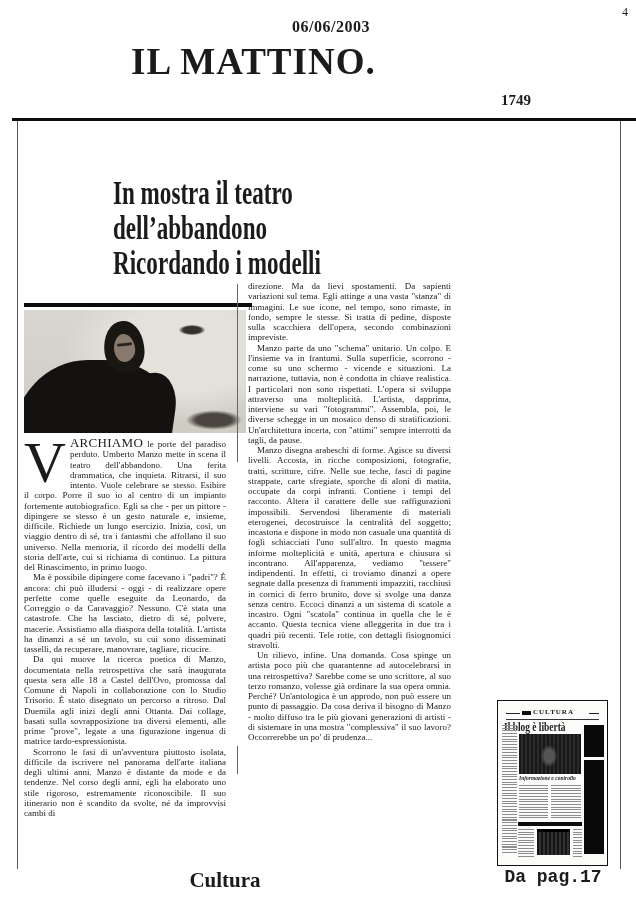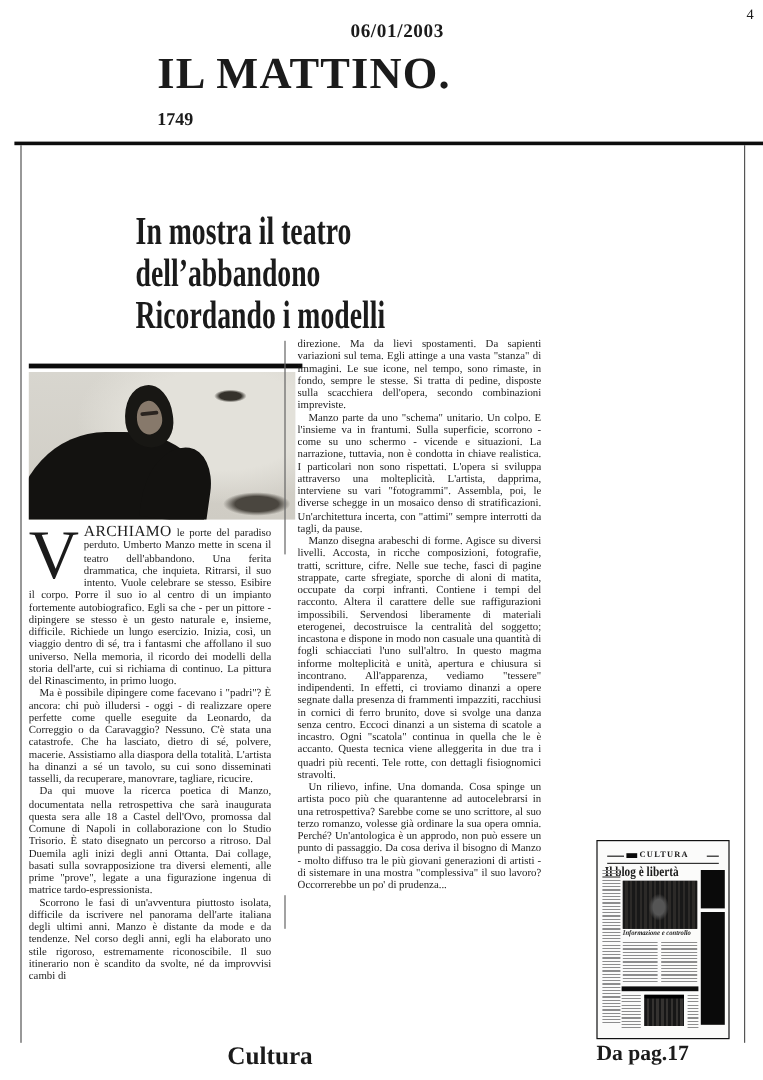--- a/index.html
+++ b/index.html
@@ -4,21 +4,21 @@
 <style>
   html,body{margin:0;padding:0;background:#e8e8e8;}
   .page{
     position:relative;width:636px;height:900px;background:#ffffff;
     font-family:"Liberation Serif",serif;color:#1b1b1b;overflow:hidden;
   }
   
   .pagenum{position:absolute;top:5px;left:602px;width:26px;font-size:12px;text-align:right;}
   .issue-date{position:absolute;top:18px;left:131px;width:400px;text-align:center;font-weight:bold;font-size:16px;letter-spacing:.5px;}
   .masthead{position:absolute;top:40px;left:131px;width:400px;text-align:left;font-weight:bold;font-size:37px;letter-spacing:1px;}
-  .edition{position:absolute;top:92px;left:131px;width:400px;text-align:left;font-weight:bold;font-size:15px;}
+  .edition{position:absolute;top:92px;left:131px;width:400px;text-align:right;font-weight:bold;font-size:15px;}
   .top-rule{position:absolute;top:118px;left:12px;width:624px;height:3px;background:#0d0d0d;}
   .side-rule{position:absolute;top:121px;width:1px;height:748px;background:#555;}
   .side-rule.left{left:17px;}
   .side-rule.right{left:620px;}
   
   .headline{position:absolute;top:136px;left:113px;width:420px;margin-top:40px;}
   .headline .hl{display:block;font-size:33px;line-height:35px;font-weight:bold;transform:scaleX(.70);transform-origin:left top;white-space:nowrap;}
   .byline{position:absolute;top:252px;left:113px;width:185px;text-align:center;font-size:12px;font-weight:bold;font-variant:small-caps;letter-spacing:1.5px;}
   
   .kicker-row{position:absolute;top:285px;left:24px;width:228px;height:18px;}
@@ -43,21 +43,21 @@
   .col p.noindent{text-indent:0;font-family:Liberation Serif, serif;}
   .col-left{top:438px;left:24px;width:202px;height:430px;}
   .col-right{top:281px;left:248px;width:203px;height:524px;}
   .dropcap{float:left;font-size:58px;line-height:46px;padding:2px 4px 0 0;font-weight:normal;}
   .smallcaps{font-size:13px;letter-spacing:.3px;}
   .col-div{position:absolute;left:237px;width:1px;background:#666;}
   .col-div.a{top:284px;height:178px;}
   .col-div.b{top:746px;height:28px;}
   
   .footer-section{position:absolute;top:868px;left:150px;width:150px;text-align:center;font-weight:bold;font-size:21px;}
-  .footer-ref{position:absolute;top:867px;left:497px;width:112px;text-align:left;font-weight:bold;font-size:18px;}
+  .footer-ref{position:absolute;top:867px;left:497px;width:112px;text-align:center;font-weight:bold;font-size:18px;font-family:Liberation Mono, monospace;}
   
   .thumb{position:absolute;top:700px;left:497px;width:109px;height:164px;border:1.5px solid #111;background:#fbfbfa;overflow:hidden;}
   .t-kicker-row{position:absolute;top:8px;left:8px;width:93px;height:8px;}
   .t-rule-l{position:absolute;left:0;top:4px;width:14px;height:1px;background:#222;}
   .t-tick{position:absolute;left:16px;top:2px;width:9px;height:4px;background:#0b0b0b;}
   .t-kicker{position:absolute;left:27px;top:-1px;font-size:7px;font-weight:bold;letter-spacing:1px;color:#1a1a1a;}
   .t-rule-r{position:absolute;right:0;top:4px;width:10px;height:1px;background:#222;}
   .t-rule-full{position:absolute;top:18px;left:8px;width:93px;height:1px;background:#333;}
   .t-headline{position:absolute;top:20px;left:6px;font-size:11.5px;font-weight:bold;white-space:nowrap;transform:scaleX(.82);transform-origin:left top;}
   .t-black-a{position:absolute;top:24px;right:3px;width:20px;height:32px;background:#0a0a0a;}
@@ -76,21 +76,21 @@
   .t-n4{position:absolute;top:128px;left:20px;width:16px;height:28px;}
   .t-n5{position:absolute;top:128px;left:75px;width:9px;height:28px;}
 </style>
 </head>
 <body>
 
 <div class="page">
 
   <div class="pagenum">4</div>
 
-  <div class="issue-date">06/01/2003</div>
+  <div class="issue-date">06/06/2003</div>
   <div class="masthead">IL MATTINO.</div>
   <div class="edition">1749</div>
 
   <div class="top-rule"></div>
   <div class="side-rule left"></div>
   <div class="side-rule right"></div>
 
   <div class="headline">
     <span class="hl">In mostra il teatro</span>
     <span class="hl">dell’abbandono</span>

